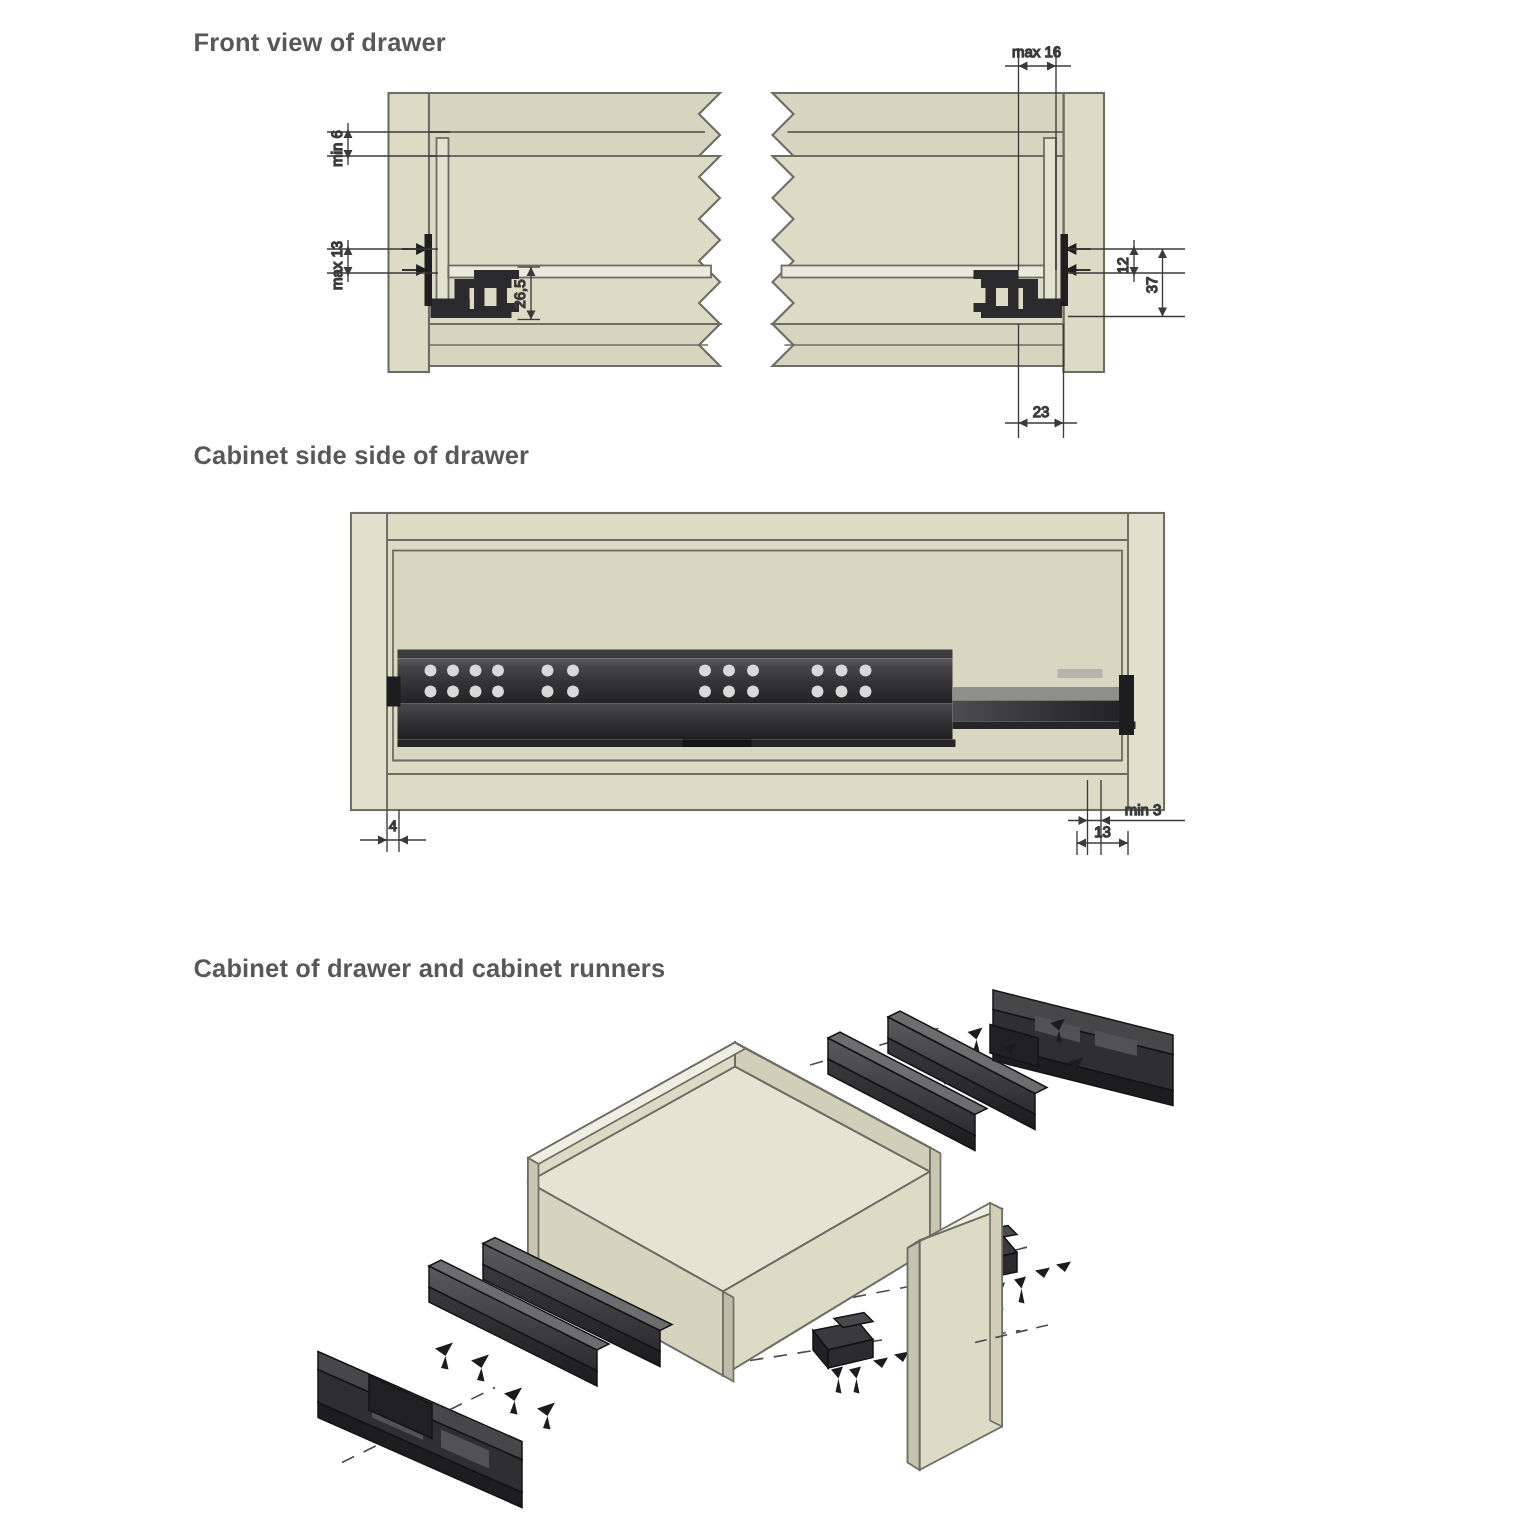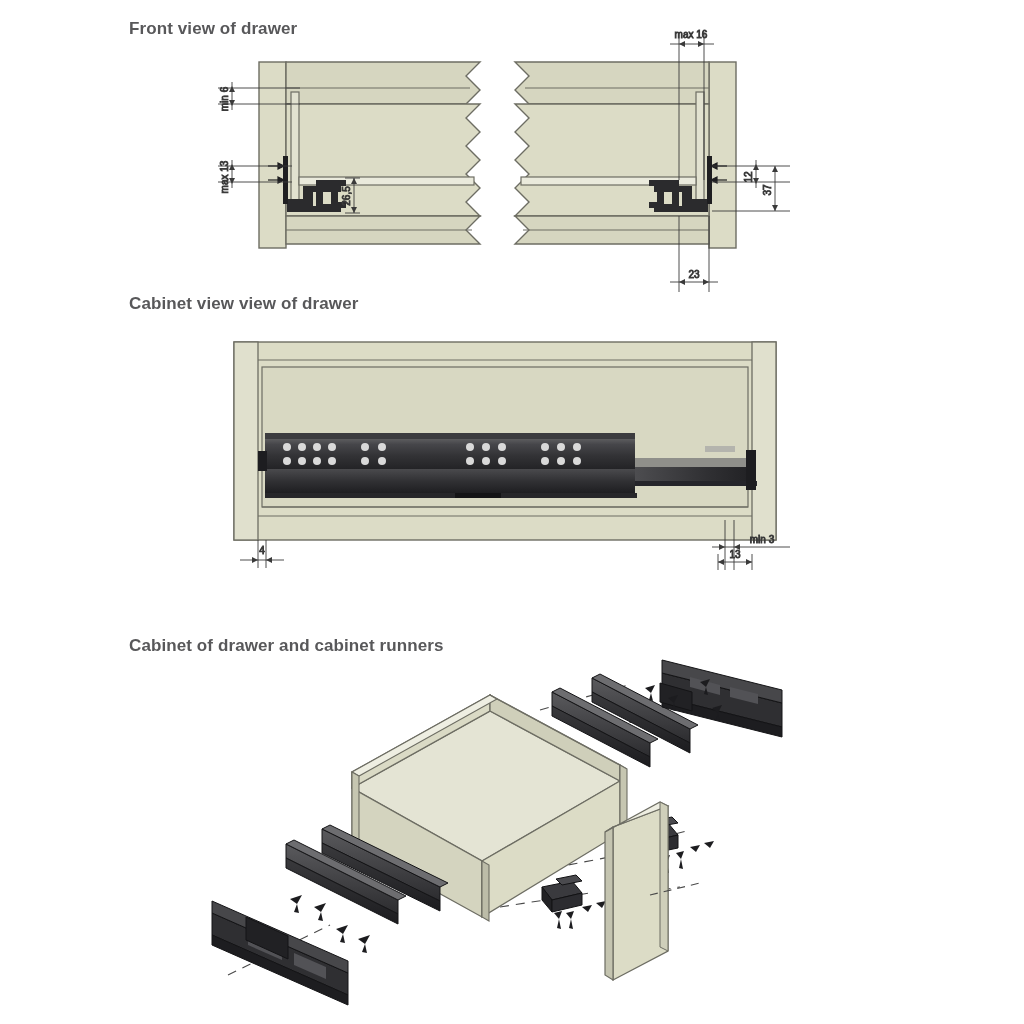--- a/index.html
+++ b/index.html
@@ -20,21 +20,21 @@
   .dim-text{
     font-family:"Liberation Sans","DejaVu Sans",sans-serif;
     font-size:10px;fill:#3a3a3a;
   }
 </style>
 </head>
 <body>
 
 <div class="section-title" id="title-front">Front view of drawer</div>
 
-<div class="section-title" id="title-side">Cabinet view view of drawer</div>
+<div class="section-title" id="title-side">Cabinet side side of drawer</div>
 
 <div class="section-title" id="title-assembly">Cabinet of drawer and cabinet runners</div>
 
 <div class="fig" style="left:0;top:0;">
 <svg width="1024" height="300" viewBox="0 0 1024 300">
   <defs>
     <linearGradient id="metalV" x1="0" y1="0" x2="0" y2="1">
       <stop offset="0%" stop-color="#555557"></stop>
       <stop offset="35%" stop-color="#3a3a3c"></stop>
       <stop offset="100%" stop-color="#232325"></stop>

